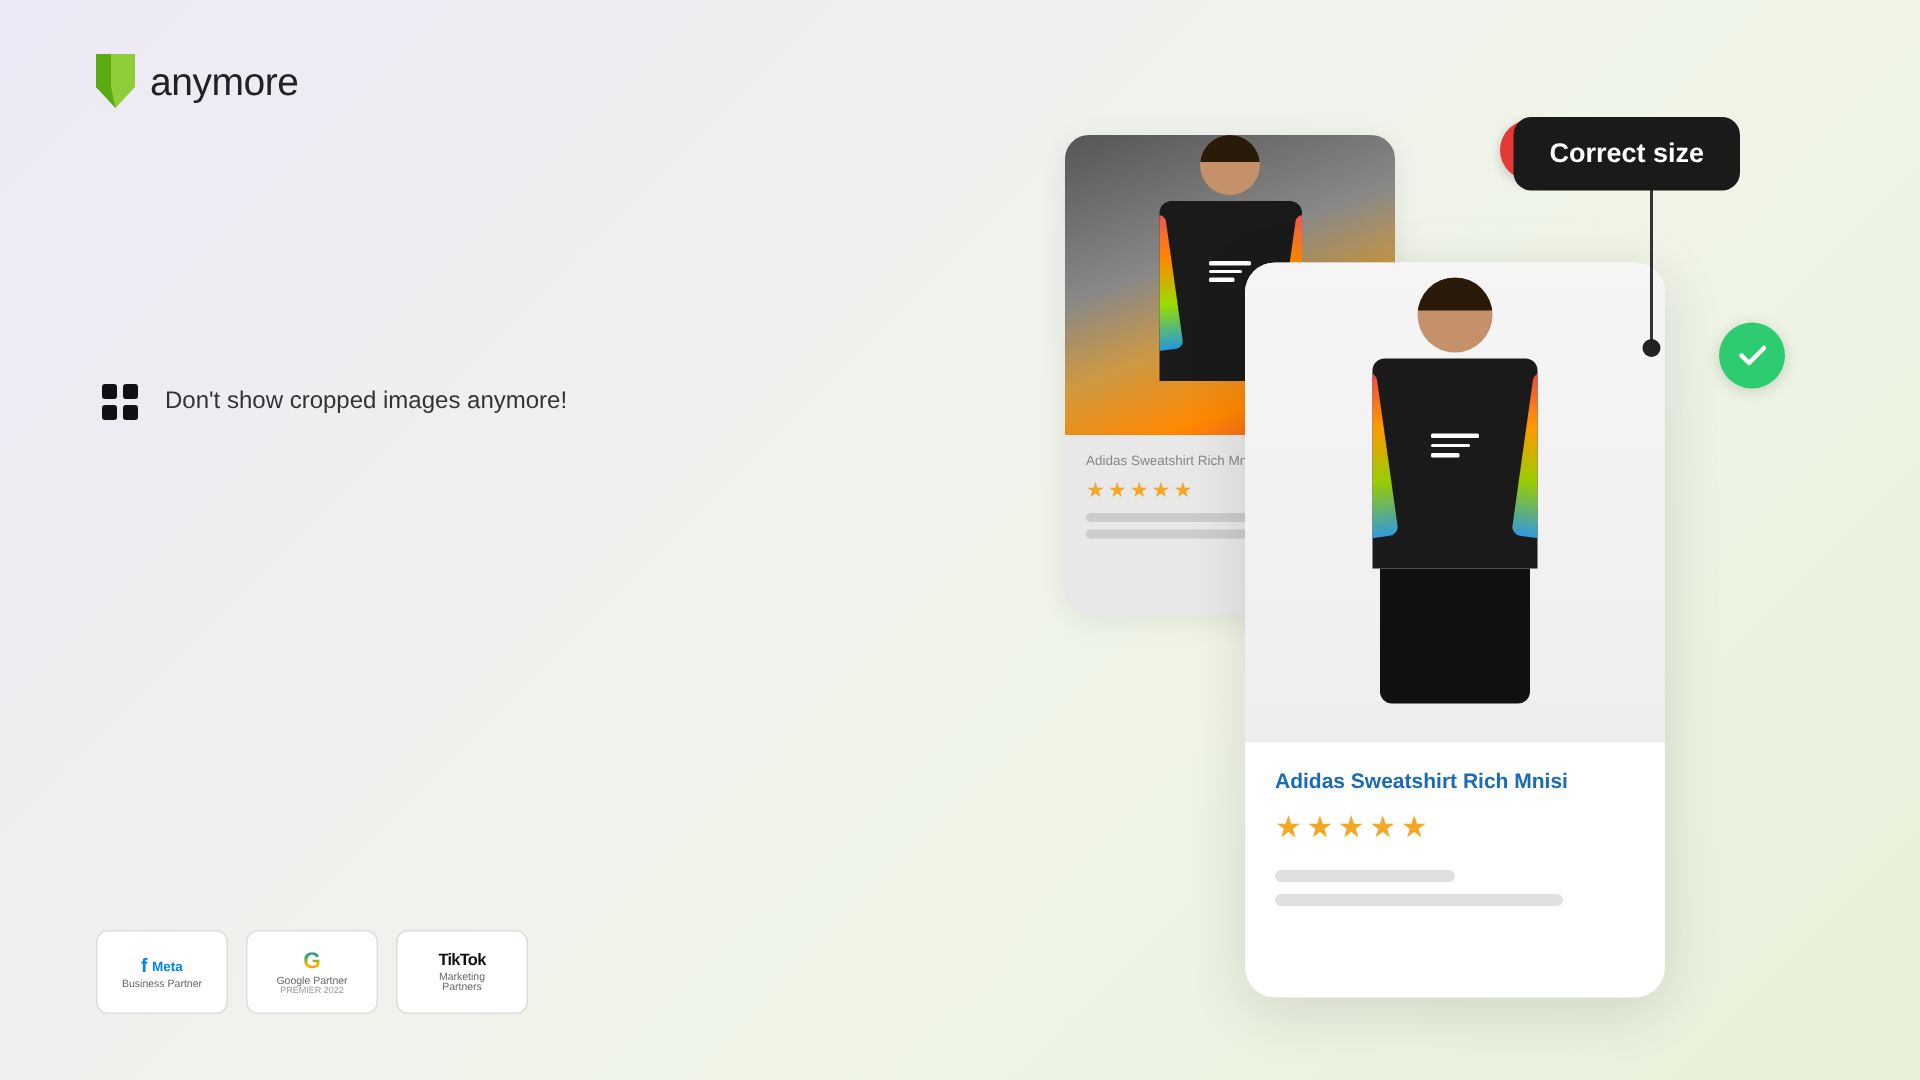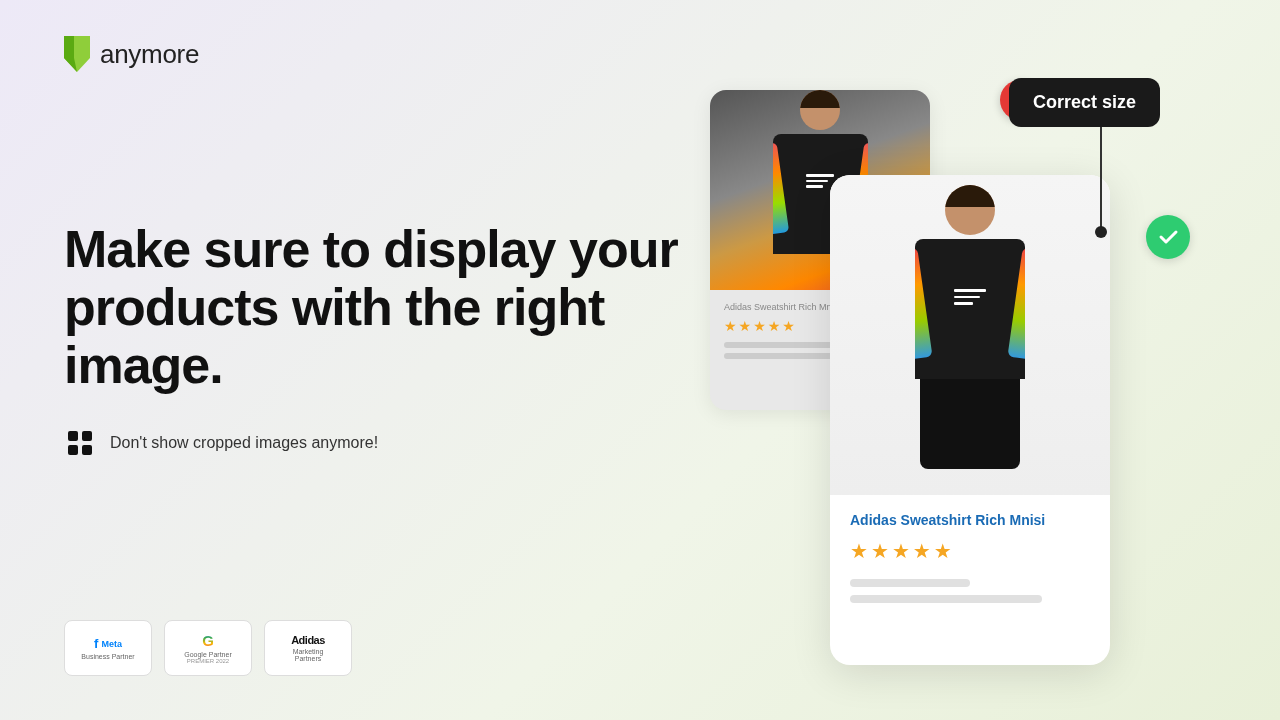--- a/index.html
+++ b/index.html
@@ -294,21 +294,20 @@
 
 <div class="logo-area">
   <svg width="26" height="36" viewBox="0 0 26 36" fill="none">
     <path d="M0 0 H26 V22 L13 36 L0 22 Z" fill="#8fce3a"></path>
     <path d="M0 0 H10 V22 L13 36 L0 22 Z" fill="#5aaa12"></path>
   </svg>
   <span class="logo-text">anymore</span>
 </div>
 
 <div class="headline-area">
-  <h1 class="headline">Make sure to display your products with the right image.</h1>
   <div class="subline">
     <svg width="32" height="32" viewBox="0 0 32 32" fill="none">
       <rect x="4" y="4" width="10" height="10" rx="2" fill="#111"></rect>
       <rect x="18" y="4" width="10" height="10" rx="2" fill="#111"></rect>
       <rect x="4" y="18" width="10" height="10" rx="2" fill="#111"></rect>
       <rect x="18" y="18" width="10" height="10" rx="2" fill="#111"></rect>
     </svg>
     <span>Don't show cropped images anymore!</span>
   </div>
 </div>
@@ -322,21 +321,21 @@
     <span class="partner-sub">Business Partner</span>
   </div>
   <div class="partner-badge">
     <div style="display:flex;align-items:center;justify-content:center;">
       <span style="font-size:15px;font-weight:800;background:linear-gradient(180deg,#4285f4,#34a853,#fbbc05,#ea4335);-webkit-background-clip:text;-webkit-text-fill-color:transparent;">G</span>
     </div>
     <span class="partner-sub">Google Partner</span>
     <span style="font-size:6px;color:#999;">PREMIER 2022</span>
   </div>
   <div class="partner-badge">
-    <div style="font-size:11px;font-weight:800;color:#111;letter-spacing:-0.5px;">Adidas</div>
+    <div style="font-size:11px;font-weight:800;color:#111;letter-spacing:-0.5px;">TikTok</div>
     <span class="partner-sub">Marketing Partners</span>
   </div>
 </div>
 
 <div class="illustration-area">
 
   <div class="card-back">
     <div class="card-back-img">
 
       <div style="position:absolute;bottom:-20px;left:50%;transform:translateX(-50%);width:130px;height:220px;">

